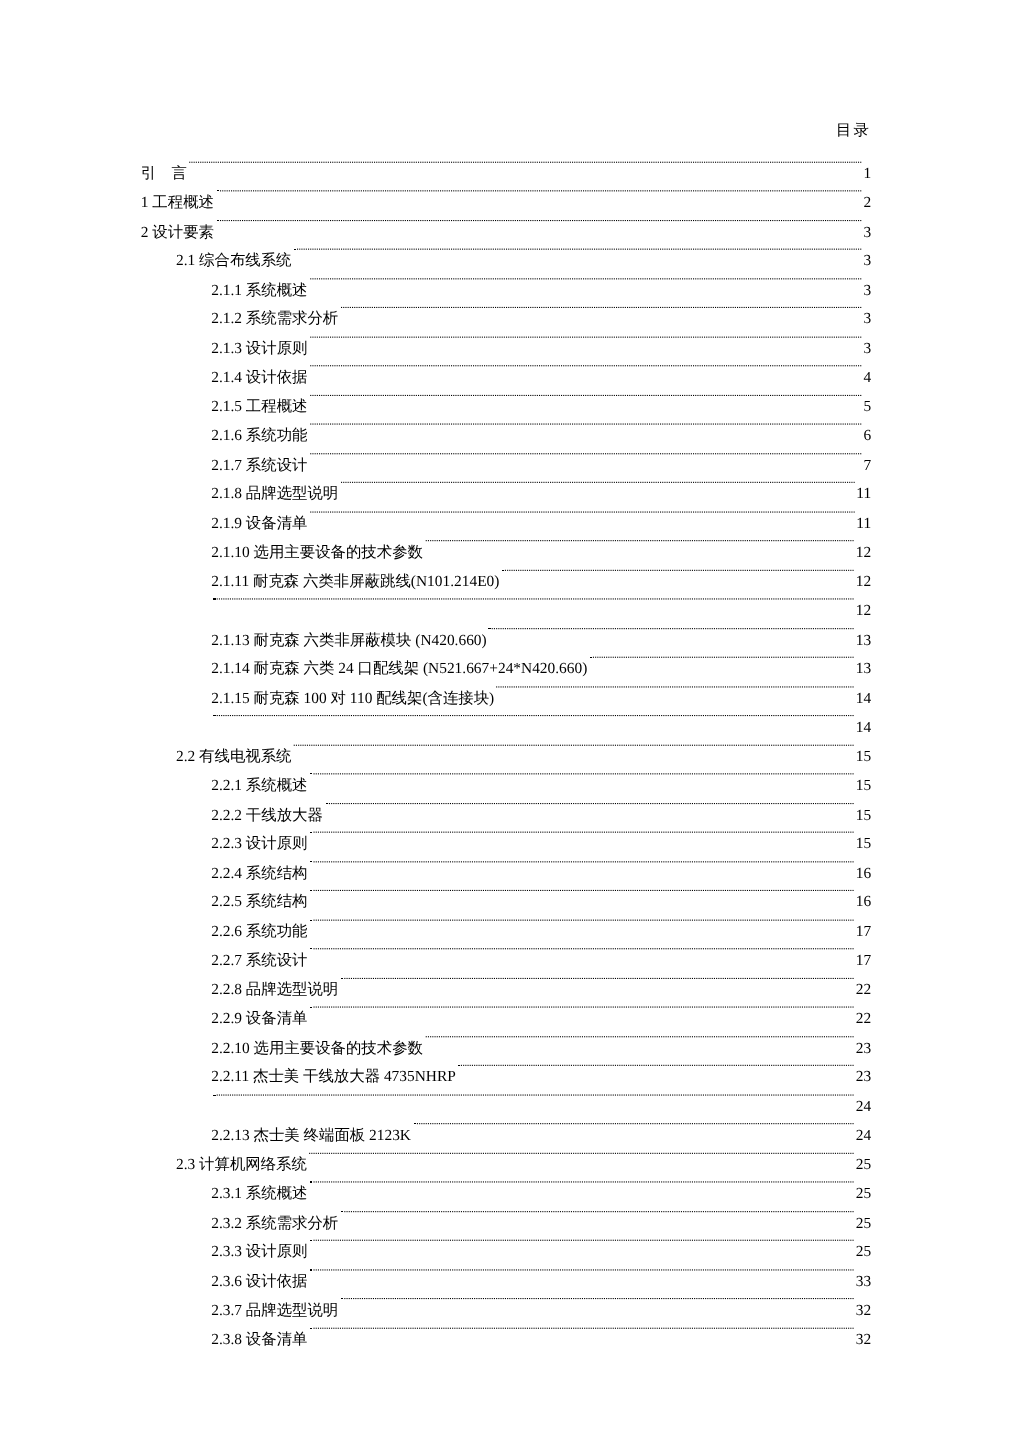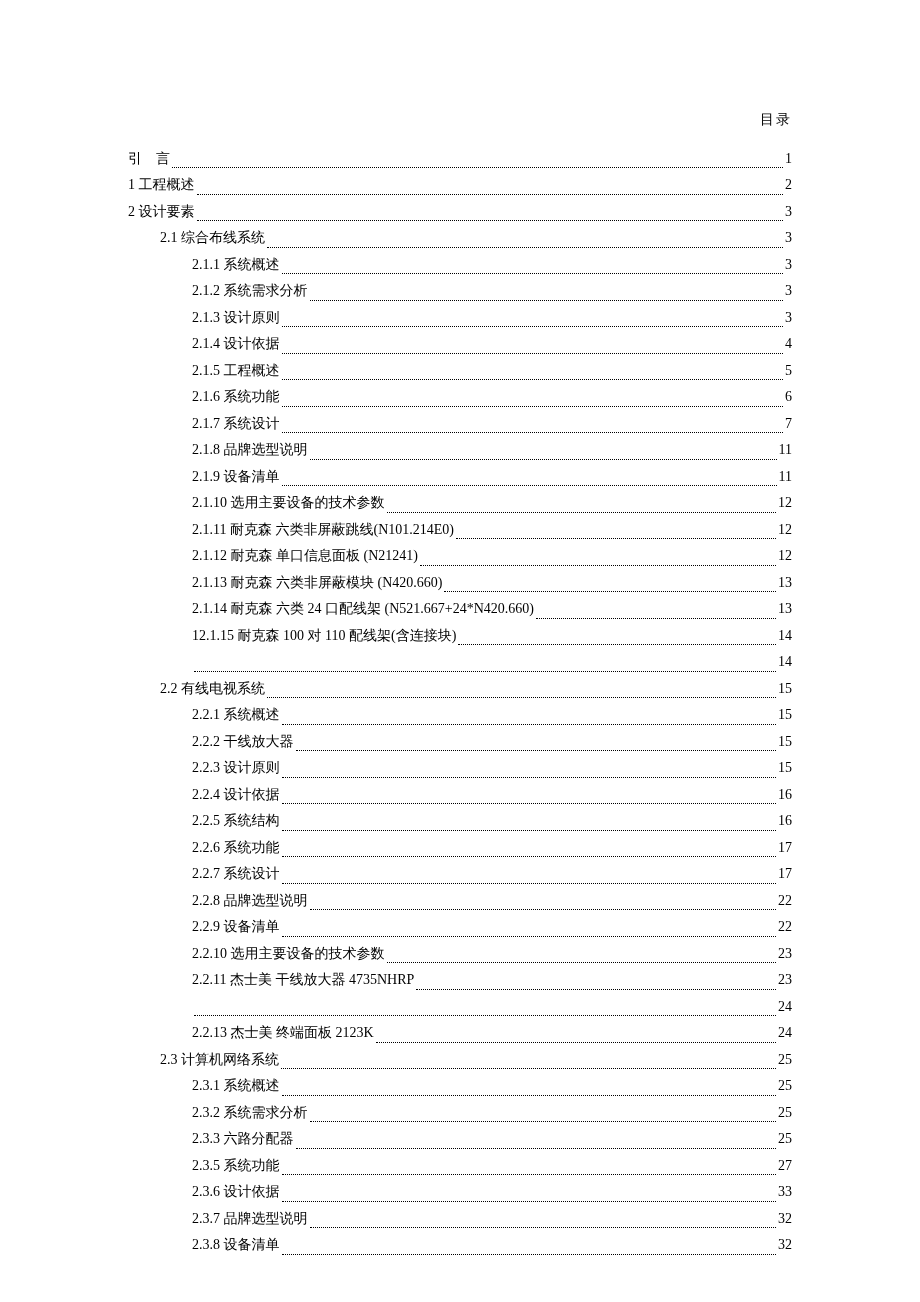--- a/index.html
+++ b/index.html
@@ -14,21 +14,21 @@
       line-height: 1.75;
     }
     .title {
       text-align: right;
       font-size: 14px;
       margin-bottom: 14px;
       letter-spacing: 2px;
     }
     .toc-line {
       display: flex;
-      align-items: flex-end;
+      align-items: flex-start;
       white-space: nowrap;
       margin-bottom: 2px;
     }
     .toc-label {
       white-space: pre;
     }
     .toc-dots {
       flex: 1;
       border-bottom: 1.5px dotted #000;
       margin: 0 2px 3px 2px;
@@ -115,36 +115,35 @@
       <span class="toc-label ">2.1.10 选用主要设备的技术参数</span>
       <span class="toc-dots"></span>
       <span class="toc-page">12</span>
     </div>
     <div class="toc-line indent-2">
       <span class="toc-label ">2.1.11 耐克森 六类非屏蔽跳线(N101.214E0)</span>
       <span class="toc-dots"></span>
       <span class="toc-page">12</span>
     </div>
     <div class="toc-line indent-2">
-      <span class="toc-label ">2.1.12 耐克森 单口信息面板 (N21241)</span>
       <span class="toc-dots"></span>
       <span class="toc-page">12</span>
     </div>
     <div class="toc-line indent-2">
       <span class="toc-label ">2.1.13 耐克森 六类非屏蔽模块 (N420.660)</span>
       <span class="toc-dots"></span>
       <span class="toc-page">13</span>
     </div>
     <div class="toc-line indent-2">
       <span class="toc-label ">2.1.14 耐克森 六类 24 口配线架 (N521.667+24*N420.660)</span>
       <span class="toc-dots"></span>
       <span class="toc-page">13</span>
     </div>
     <div class="toc-line indent-2">
-      <span class="toc-label ">12.1.15 耐克森 100 对 110 配线架(含连接块)</span>
+      <span class="toc-label ">2.1.15 耐克森 100 对 110 配线架(含连接块)</span>
       <span class="toc-dots"></span>
       <span class="toc-page">14</span>
     </div>
     <div class="toc-line indent-2">
       <span class="toc-dots"></span>
       <span class="toc-page">14</span>
     </div>
     <div class="toc-line indent-1">
       <span class="toc-label ">2.2 有线电视系统</span>
       <span class="toc-dots"></span>
@@ -159,21 +158,21 @@
       <span class="toc-label ">2.2.2 干线放大器</span>
       <span class="toc-dots"></span>
       <span class="toc-page">15</span>
     </div>
     <div class="toc-line indent-2">
       <span class="toc-label ">2.2.3 设计原则</span>
       <span class="toc-dots"></span>
       <span class="toc-page">15</span>
     </div>
     <div class="toc-line indent-2">
-      <span class="toc-label ">2.2.4 设计依据</span>
+      <span class="toc-label ">2.2.4 系统结构</span>
       <span class="toc-dots"></span>
       <span class="toc-page">16</span>
     </div>
     <div class="toc-line indent-2">
       <span class="toc-label ">2.2.5 系统结构</span>
       <span class="toc-dots"></span>
       <span class="toc-page">16</span>
     </div>
     <div class="toc-line indent-2">
       <span class="toc-label ">2.2.6 系统功能</span>
@@ -223,28 +222,23 @@
       <span class="toc-label ">2.3.1 系统概述</span>
       <span class="toc-dots"></span>
       <span class="toc-page">25</span>
     </div>
     <div class="toc-line indent-2">
       <span class="toc-label ">2.3.2 系统需求分析</span>
       <span class="toc-dots"></span>
       <span class="toc-page">25</span>
     </div>
     <div class="toc-line indent-2">
-      <span class="toc-label ">2.3.3 六路分配器</span>
-      <span class="toc-dots"></span>
-      <span class="toc-page">25</span>
-    </div>
-    <div class="toc-line indent-2">
-      <span class="toc-label ">2.3.5 系统功能</span>
-      <span class="toc-dots"></span>
-      <span class="toc-page">27</span>
+      <span class="toc-label ">2.3.3 设计原则</span>
+      <span class="toc-dots"></span>
+      <span class="toc-page">25</span>
     </div>
     <div class="toc-line indent-2">
       <span class="toc-label ">2.3.6 设计依据</span>
       <span class="toc-dots"></span>
       <span class="toc-page">33</span>
     </div>
     <div class="toc-line indent-2">
       <span class="toc-label ">2.3.7 品牌选型说明</span>
       <span class="toc-dots"></span>
       <span class="toc-page">32</span>

